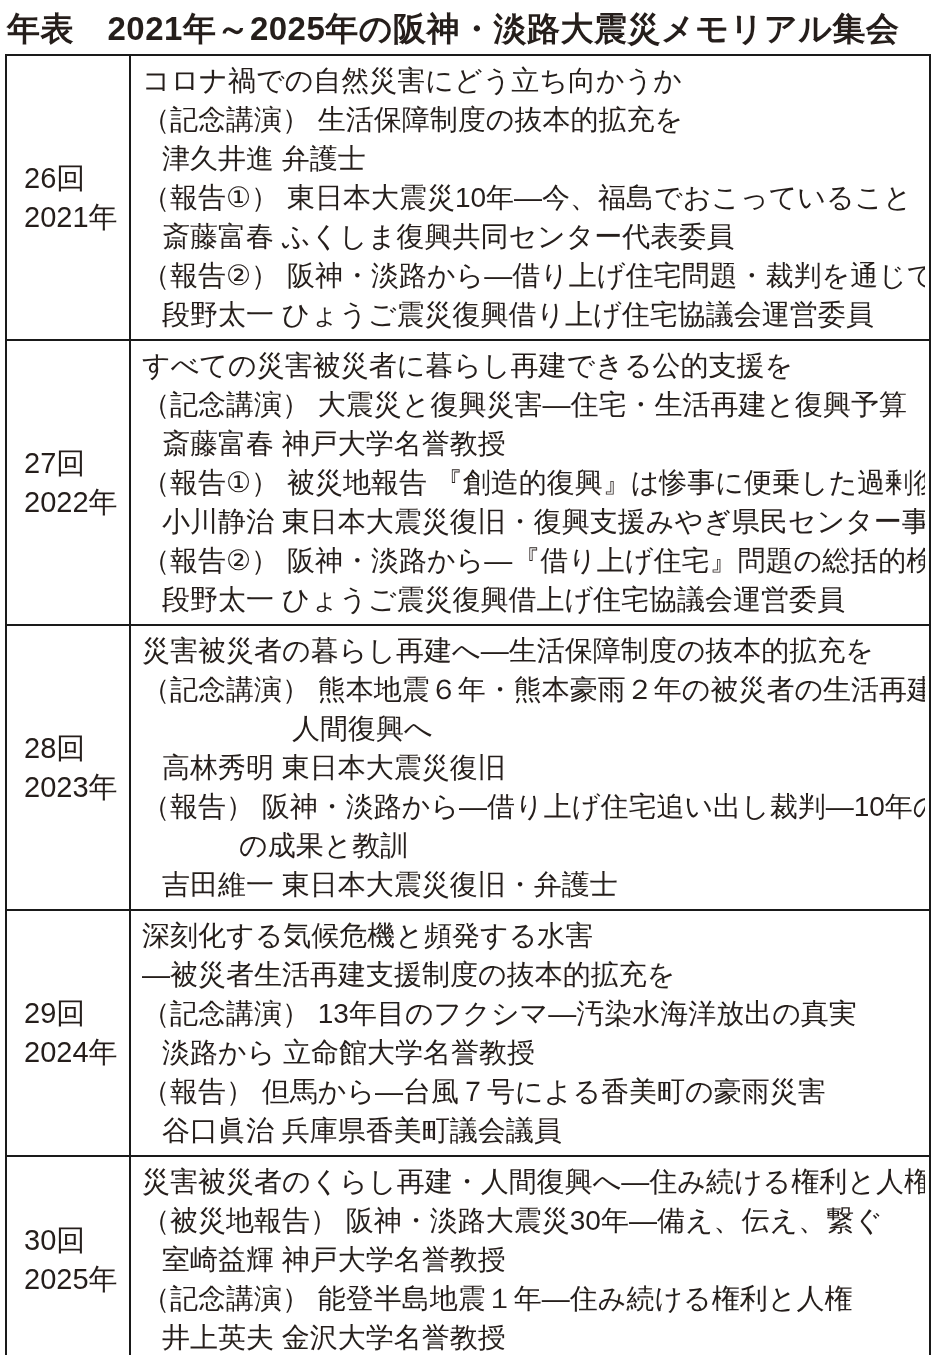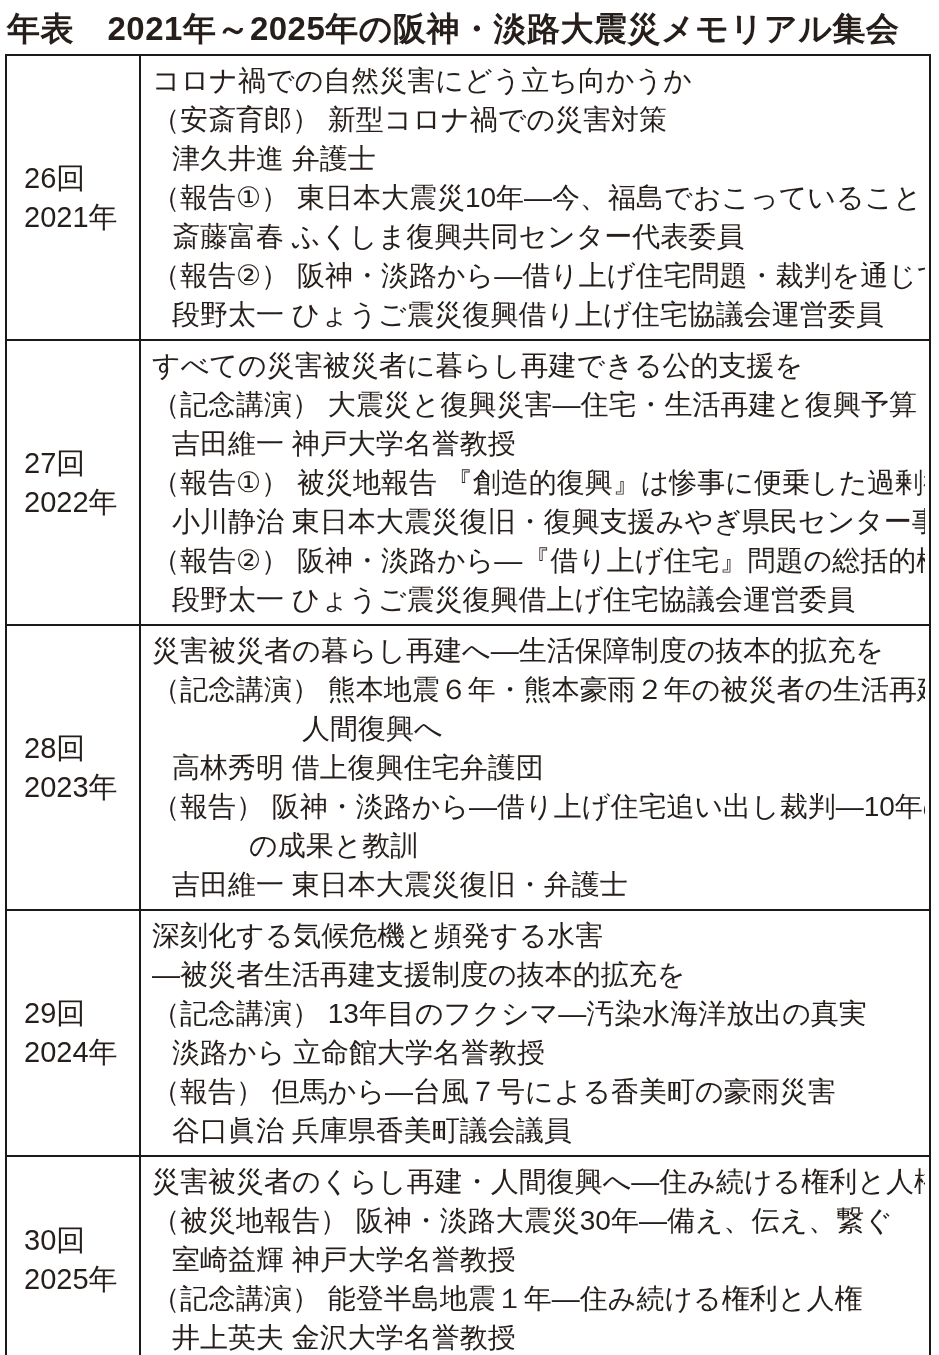--- a/index.html
+++ b/index.html
@@ -28,21 +28,21 @@
   table.memorial-table {
     border-collapse: collapse;
     table-layout: fixed;
     width: 926px;
   }
   table.memorial-table td {
     border: 2px solid #1a1a1a;
     box-sizing: border-box;
   }
   td.session-cell {
-    width: 134px;
+    width: 124px;
     vertical-align: middle;
     padding: 4px 2px 4px 17px;
     font-size: 29px;
     line-height: 39px;
     white-space: nowrap;
   }
   td.content-cell {
     vertical-align: top;
     padding: 5px 4px 5px 11px;
     font-size: 28px;
@@ -67,55 +67,55 @@
   <table class="memorial-table">
     <tbody>
 
       <tr>
         <td class="session-cell">
           <div>26回</div>
           <div>2021年</div>
         </td>
         <td class="content-cell">
           <div class="line i0">コロナ禍での自然災害にどう立ち向かうか</div>
-          <div class="line i0">（安斎育郎） 新型コロナ禍での災害対策</div>
+          <div class="line i0">（記念講演） 生活保障制度の抜本的拡充を</div>
           <div class="line i1">津久井進 弁護士</div>
           <div class="line i0">（報告①） 東日本大震災10年―今、福島でおこっていること</div>
           <div class="line i1">斎藤富春 ふくしま復興共同センター代表委員</div>
           <div class="line i0">（報告②） 阪神・淡路から―借り上げ住宅問題・裁判を通じて</div>
           <div class="line i1">段野太一 ひょうご震災復興借り上げ住宅協議会運営委員</div>
         </td>
       </tr>
 
       <tr>
         <td class="session-cell">
           <div>27回</div>
           <div>2022年</div>
         </td>
         <td class="content-cell">
           <div class="line i0">すべての災害被災者に暮らし再建できる公的支援を</div>
           <div class="line i0">（記念講演） 大震災と復興災害―住宅・生活再建と復興予算</div>
-          <div class="line i1">吉田維一 神戸大学名誉教授</div>
+          <div class="line i1">斎藤富春 神戸大学名誉教授</div>
           <div class="line i0">（報告①） 被災地報告 『創造的復興』は惨事に便乗した過剰復興</div>
           <div class="line i1">小川静治 東日本大震災復旧・復興支援みやぎ県民センター事務局長</div>
           <div class="line i0">（報告②） 阪神・淡路から―『借り上げ住宅』問題の総括的検証</div>
           <div class="line i1">段野太一 ひょうご震災復興借上げ住宅協議会運営委員</div>
         </td>
       </tr>
 
       <tr>
         <td class="session-cell">
           <div>28回</div>
           <div>2023年</div>
         </td>
         <td class="content-cell">
           <div class="line i0">災害被災者の暮らし再建へ―生活保障制度の抜本的拡充を</div>
           <div class="line i0">（記念講演） 熊本地震６年・熊本豪雨２年の被災者の生活再建と支</div>
           <div class="line i3">人間復興へ</div>
-          <div class="line i1">高林秀明 借上復興住宅弁護団</div>
+          <div class="line i1">高林秀明 東日本大震災復旧</div>
           <div class="line i0">（報告） 阪神・淡路から―借り上げ住宅追い出し裁判―10年の運動</div>
           <div class="line i2">の成果と教訓</div>
           <div class="line i1">吉田維一 東日本大震災復旧・弁護士</div>
         </td>
       </tr>
 
       <tr>
         <td class="session-cell">
           <div>29回</div>
           <div>2024年</div>

